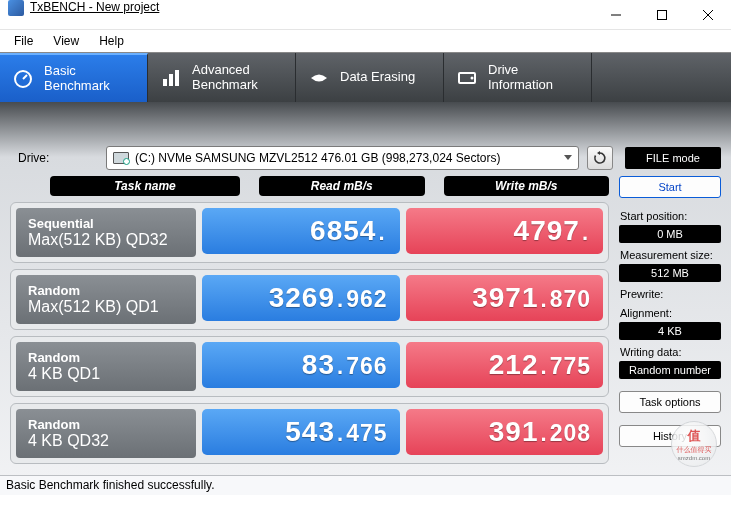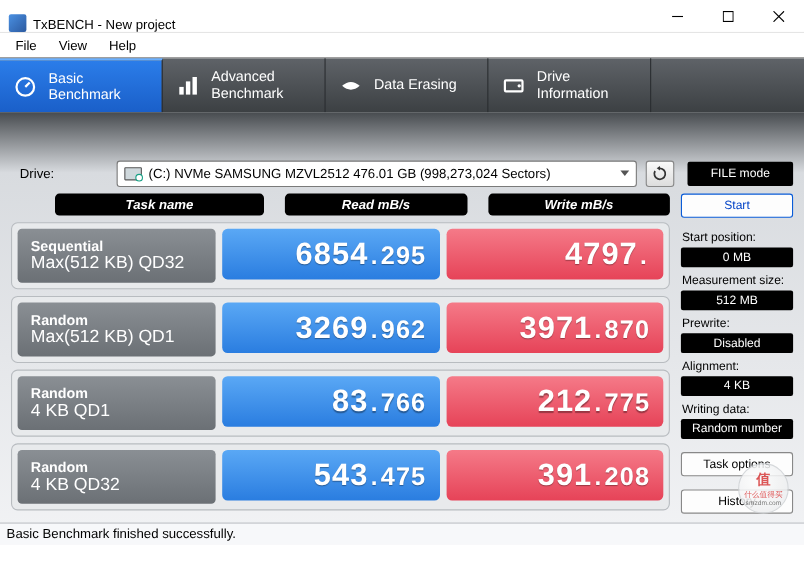--- a/index.html
+++ b/index.html
@@ -1,19 +1,19 @@
 <!DOCTYPE html>
 <html><head>
 <meta charset="utf-8">
 <style>
   * { box-sizing: border-box; margin: 0; padding: 0; font-family: "Segoe UI", Tahoma, sans-serif; }
   body { background: #fff; width: 731px; height: 513px; overflow: hidden; }
 
   
-  .titlebar { height: 30px; display: flex; align-items: flex-end; padding: 0 0 0 8px; border-bottom: 1px solid #e5e5e5; }
+  .titlebar { height: 30px; display: flex; align-items: flex-start; padding: 0 0 0 8px; border-bottom: 1px solid #e5e5e5; text-decoration: underline; }
   .titlebar-icon { width: 16px; height: 16px; background: linear-gradient(135deg, #4a90e2, #2c5aa0); border-radius: 2px; margin-right: 6px; }
   .titlebar-text { font-size: 12px; color: #000; flex: 1; }
   .titlebar-btns { display: flex; height: 100%; }
   .titlebar-btn { width: 46px; display: flex; align-items: center; justify-content: center; font-size: 10px; color: #000; }
   .titlebar-btn svg { width: 10px; height: 10px; }
 
   
   .menubar { height: 22px; display: flex; align-items: center; padding: 0 4px; font-size: 12px; }
   .menu-item { padding: 2px 10px; cursor: default; }
 
@@ -172,21 +172,20 @@
       </div>
 
       <div class="result-row">
         <div class="row-label">
           <span class="t1">Sequential</span>
           <span class="t2">Max(512 KB) QD32</span>
         </div>
         <div class="val-read">
             <span>6854</span>
             <span class="dot">.</span>
-            <span class="frac">295</span>
           </div>
         <div class="val-write">
             <span>4797</span>
             <span class="dot">.</span>
           </div>
       </div>
 
       <div class="result-row">
         <div class="row-label">
           <span class="t1">Random</span>
@@ -242,21 +241,20 @@
     <div class="side-col">
       <div class="btn start">Start</div>
 
       <div class="side-label">Start position:</div>
       <div class="side-val">0 MB</div>
 
       <div class="side-label">Measurement size:</div>
       <div class="side-val">512 MB</div>
 
       <div class="side-label">Prewrite:</div>
-      <div class="side-val">Disabled</div>
 
       <div class="side-label">Alignment:</div>
       <div class="side-val">4 KB</div>
 
       <div class="side-label">Writing data:</div>
       <div class="side-val">Random number</div>
 
       <div class="side-gap"></div>
       <div class="btn">Task options</div>
       <div class="side-gap"></div>

